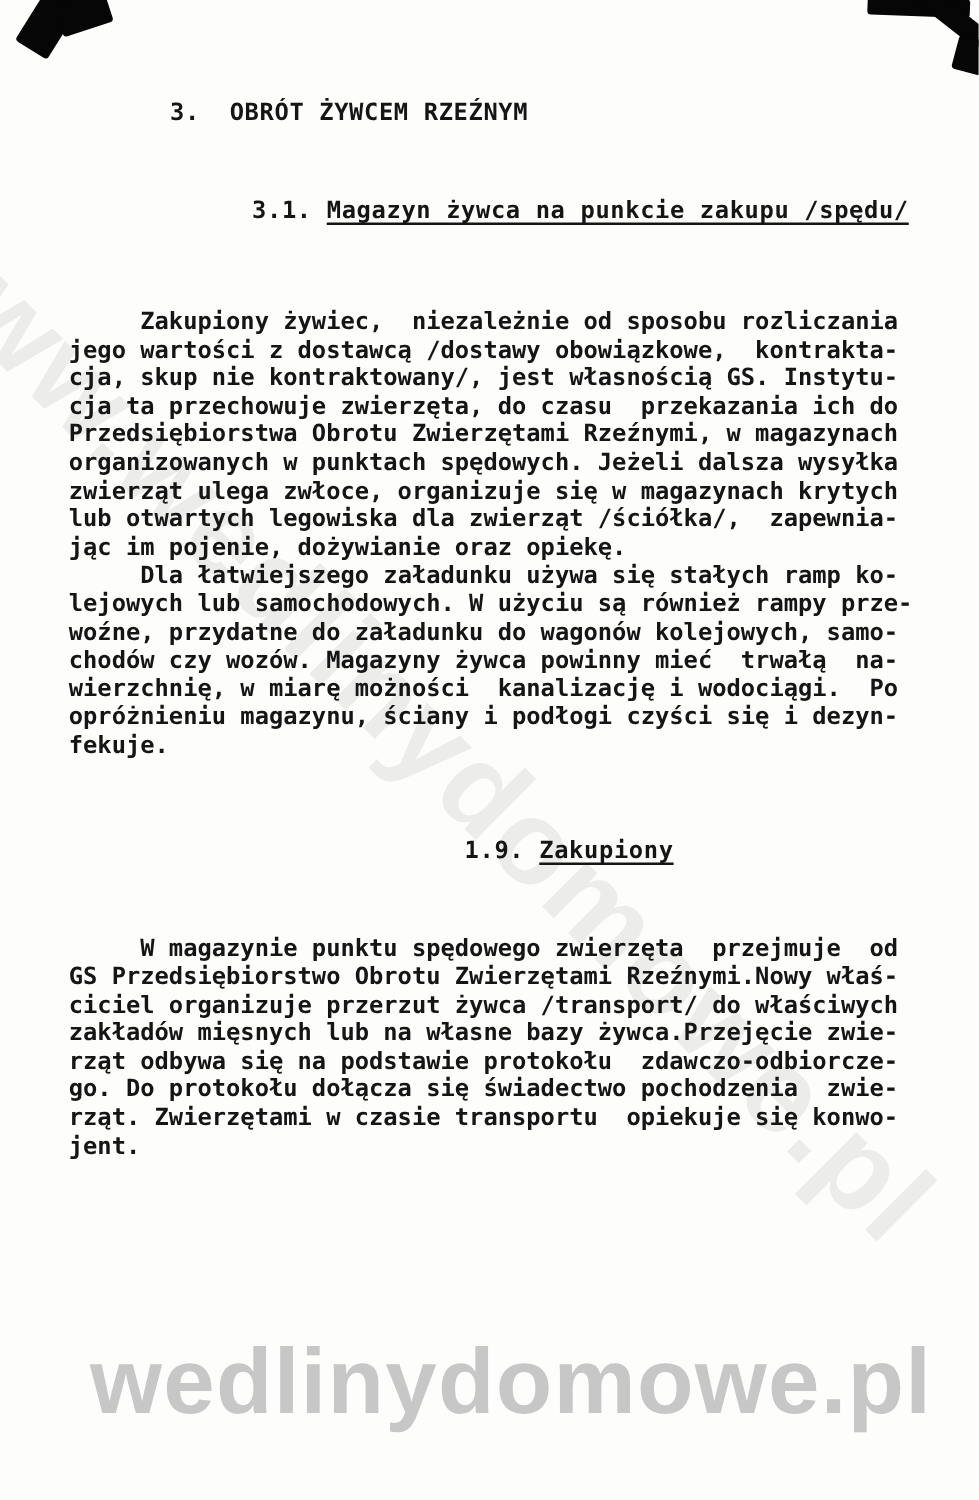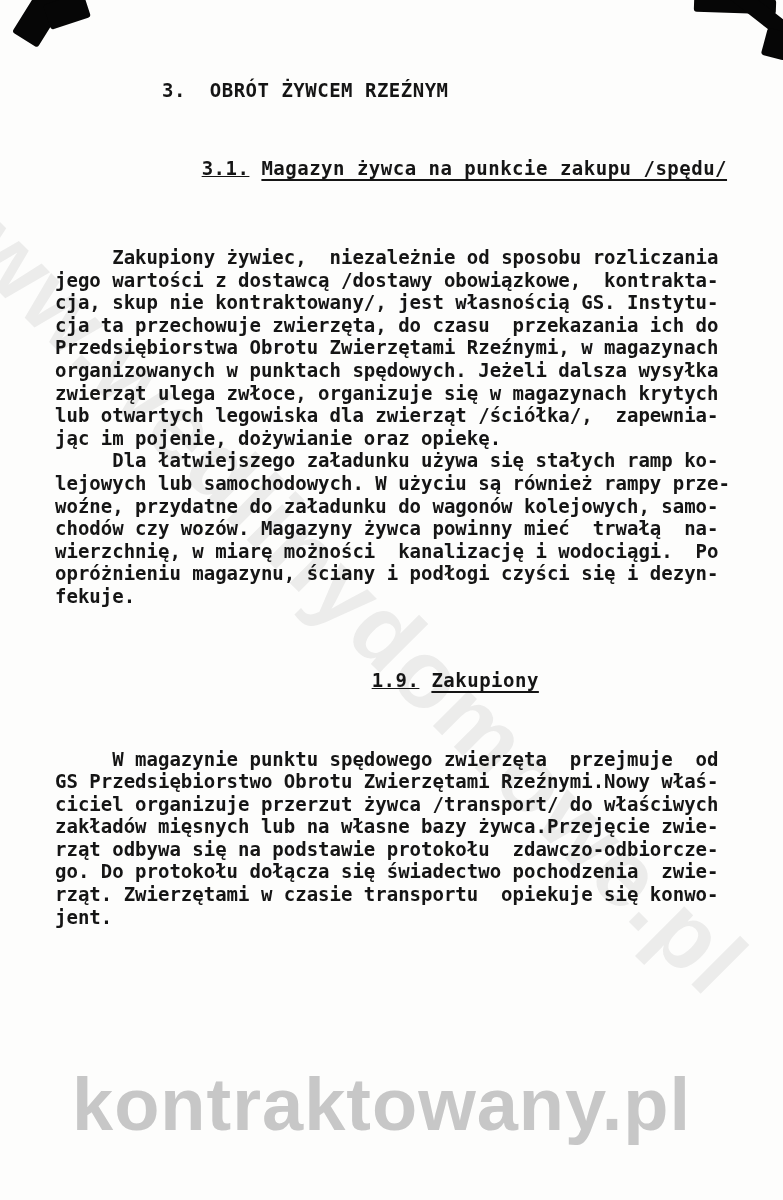--- a/index.html
+++ b/index.html
@@ -18,35 +18,35 @@
     color: #151515;
   }
   .content {
     position: absolute;
     left: 55px;
     top: 78px;
     width: 690px;
     z-index: 2;
   }
   .doc-title {
-    margin: 0 0 0 107px;
+    margin: 0 0 0 81px;
     font-size: 19px;
     line-height: 24px;
     white-space: pre;
     letter-spacing: 0.5px;
   }
   .section-heading {
     font-size: 19px;
     line-height: 24px;
     white-space: pre;
     letter-spacing: 0.5px;
   }
   .heading-1 { margin: 30px 0 0 75px; }
   .heading-2 { margin: 36px 0 0 245px; }
-  .section-heading .num { margin-right: 12px; text-decoration: underline; }
+  .section-heading .num { margin-right: 12px; }
   .section-heading .u {
     text-decoration: underline;
     text-decoration-thickness: 2px;
     text-underline-offset: 4px;
     margin-top: 16px;
   }
   .para {
     margin: 0;
     font-size: 19px;
     line-height: 22.6px;
@@ -104,21 +104,21 @@
 
 <div class="page">
 
   <div class="mark tl-1"></div>
   <div class="mark tl-2"></div>
   <div class="mark tr-1"></div>
   <div class="mark tr-2"></div>
   <div class="mark tr-3"></div>
 
   <div class="wm-diagonal">www.wedlinydomowe.pl</div>
-  <div class="wm-bottom">kontraktowany.pl</div>
+  <div class="wm-bottom">wedlinydomowe.pl</div>
 
   <div class="content">
 
     <h1 class="doc-title">3.  OBRÓT ŻYWCEM RZEŹNYM</h1>
 
     <div class="section-heading heading-1">
       <span class="num">3.1.</span><span class="u">Magazyn żywca na punkcie zakupu /spędu/</span>
     </div>
 
     <p class="para first-of-section">     Zakupiony żywiec,  niezależnie od sposobu rozliczania

